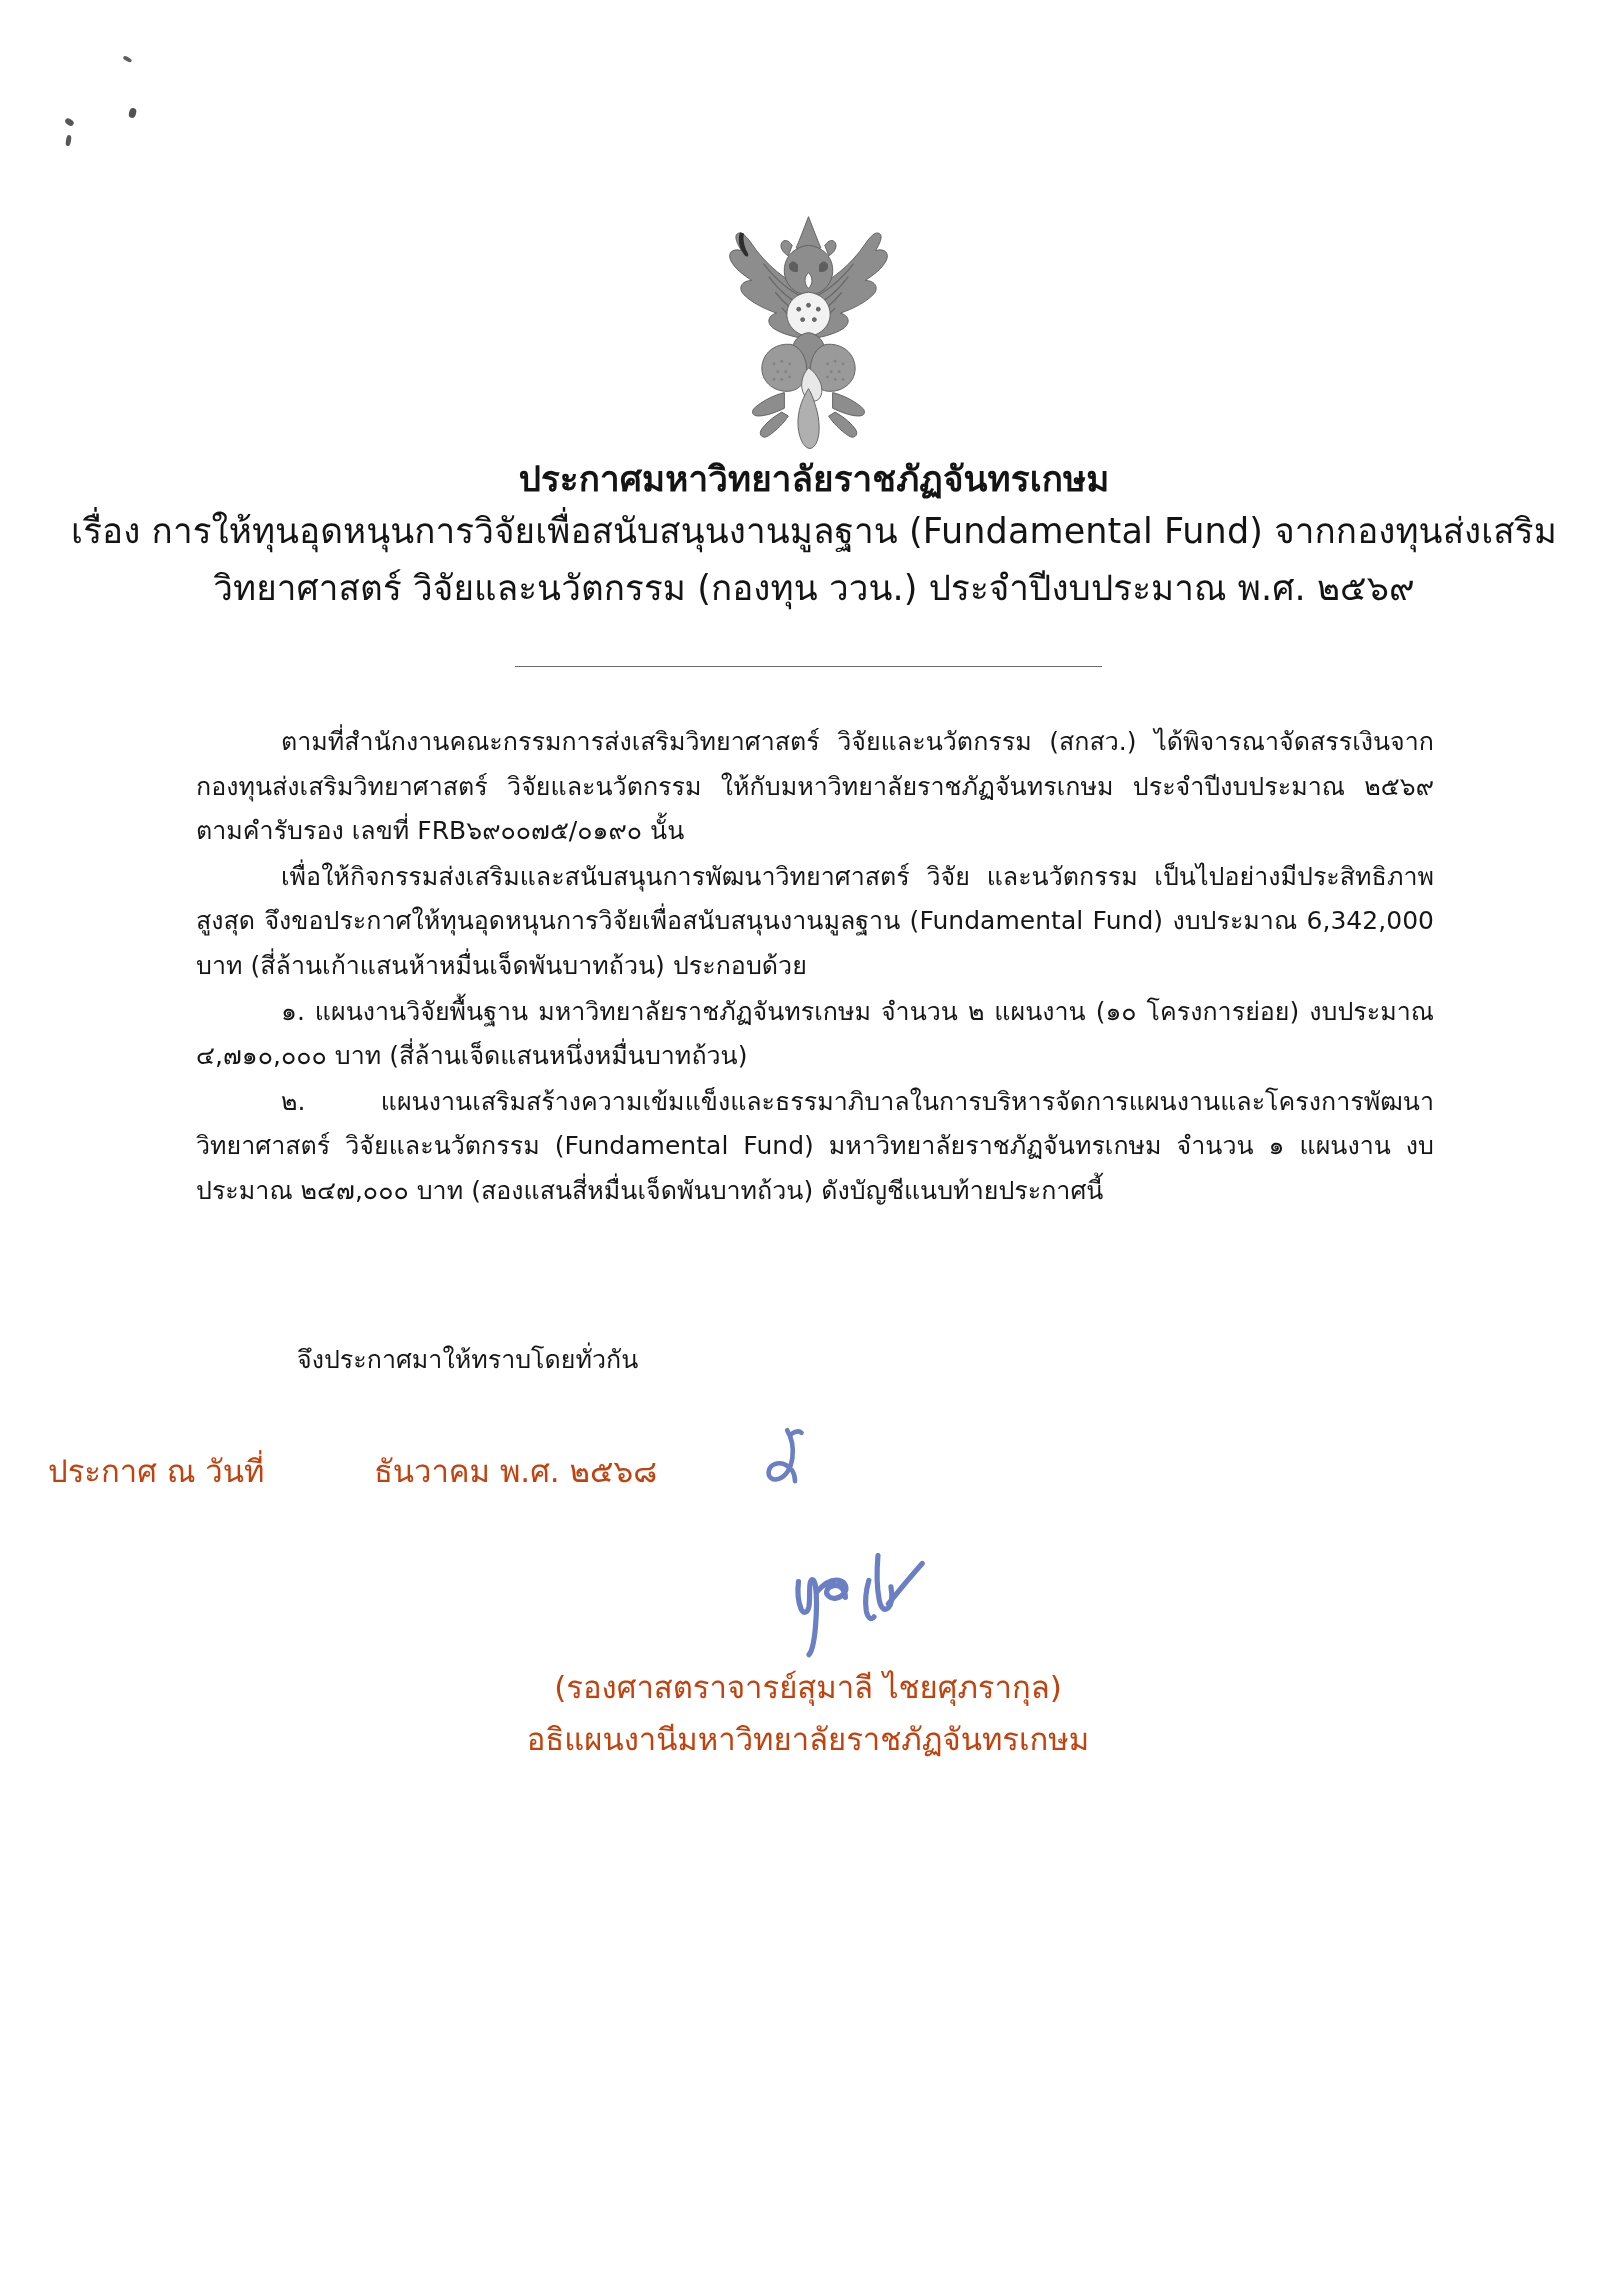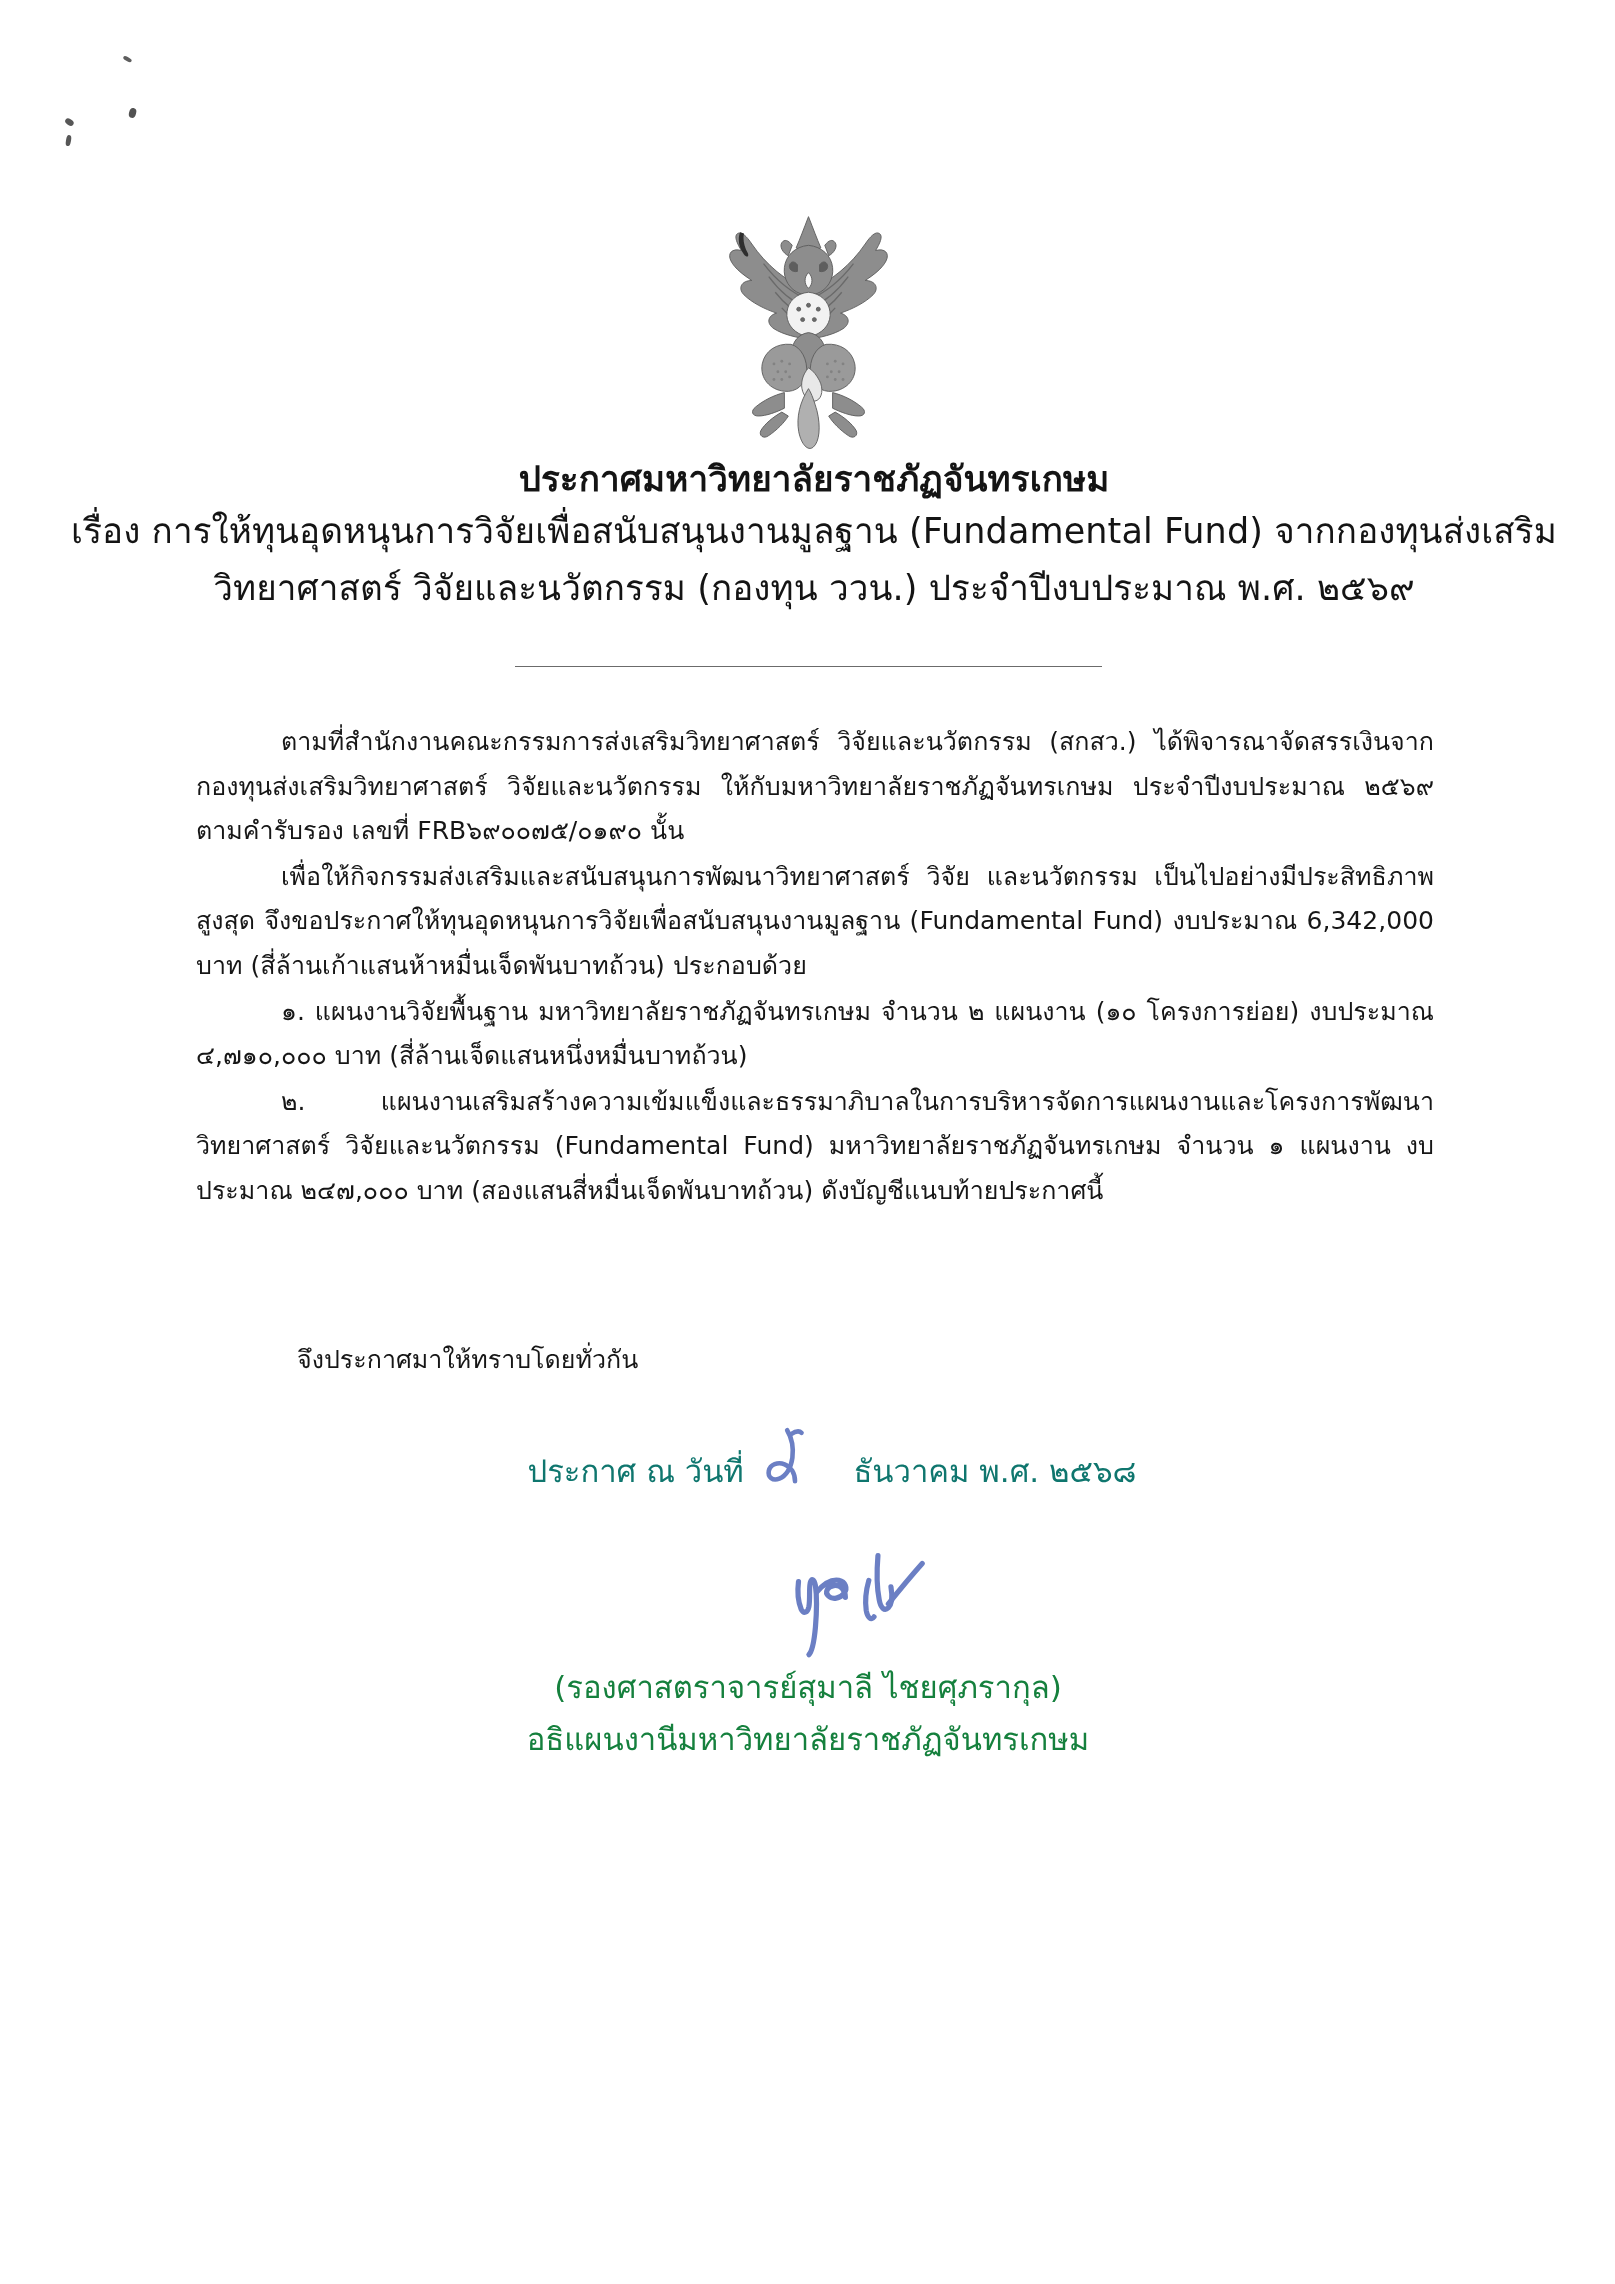--- a/index.html
+++ b/index.html
@@ -110,23 +110,23 @@
     font-family: Liberation Serif, serif;
   }
   .closing .para { text-indent: 85px; }
 
   
   .date-line {
     position: absolute;
     left: 0;
     right: 0;
     top: 1446px;
-    text-align: center;
+    text-align: left;
     font-size: 31px;
-    color: #0f766e;
+    color: #c2410c;
     white-space: nowrap;
     margin-left: 48px;
   }
   .date-gap-left  { display: inline-block; width: 17px; }
   .date-gap-right { display: inline-block; width: 63px; }
 
   .day-ink {
     position: absolute;
     left: 757px;
     top: 1425px;
@@ -146,21 +146,21 @@
   .sign-block {
     position: absolute;
     left: 0;
     right: 0;
     top: 1661px;
     text-align: center;
   }
   .sign-name,
   .sign-position {
     font-size: 31px;
-    color: #15803d;
+    color: #c2410c;
     line-height: 1.68;
     display: block;
   }
 </style>
 </head>
 <body>
 
 <div class="page">
 
   <div class="speck s1"></div>

